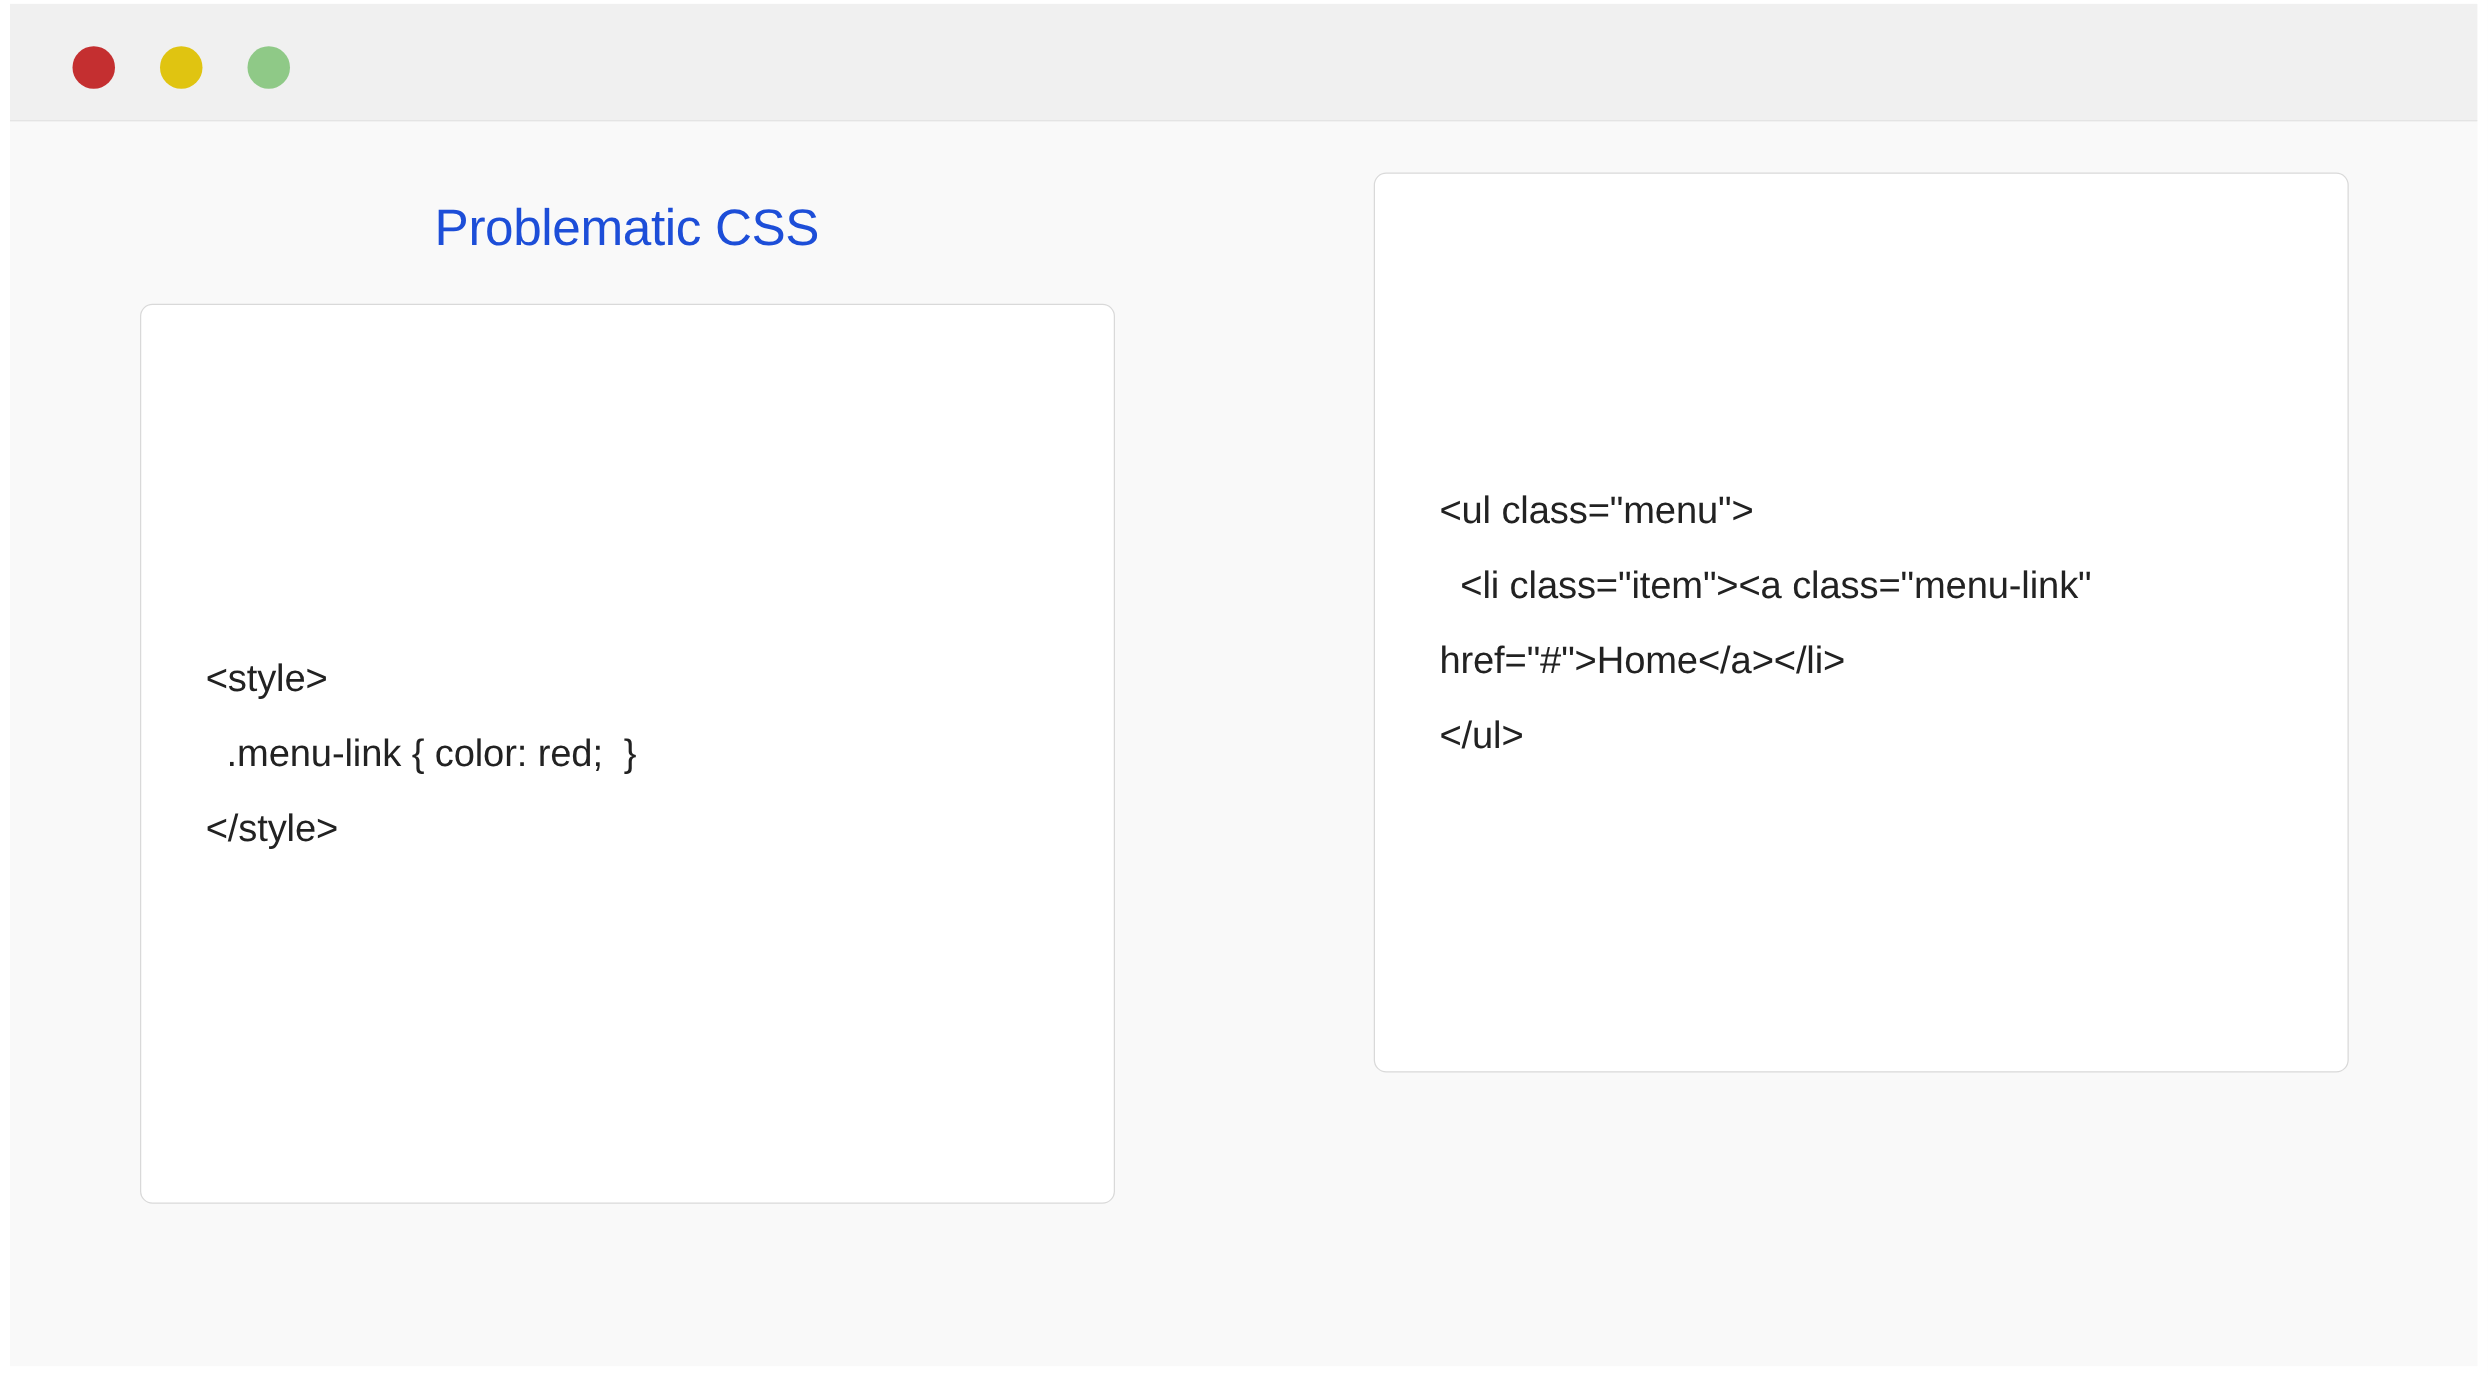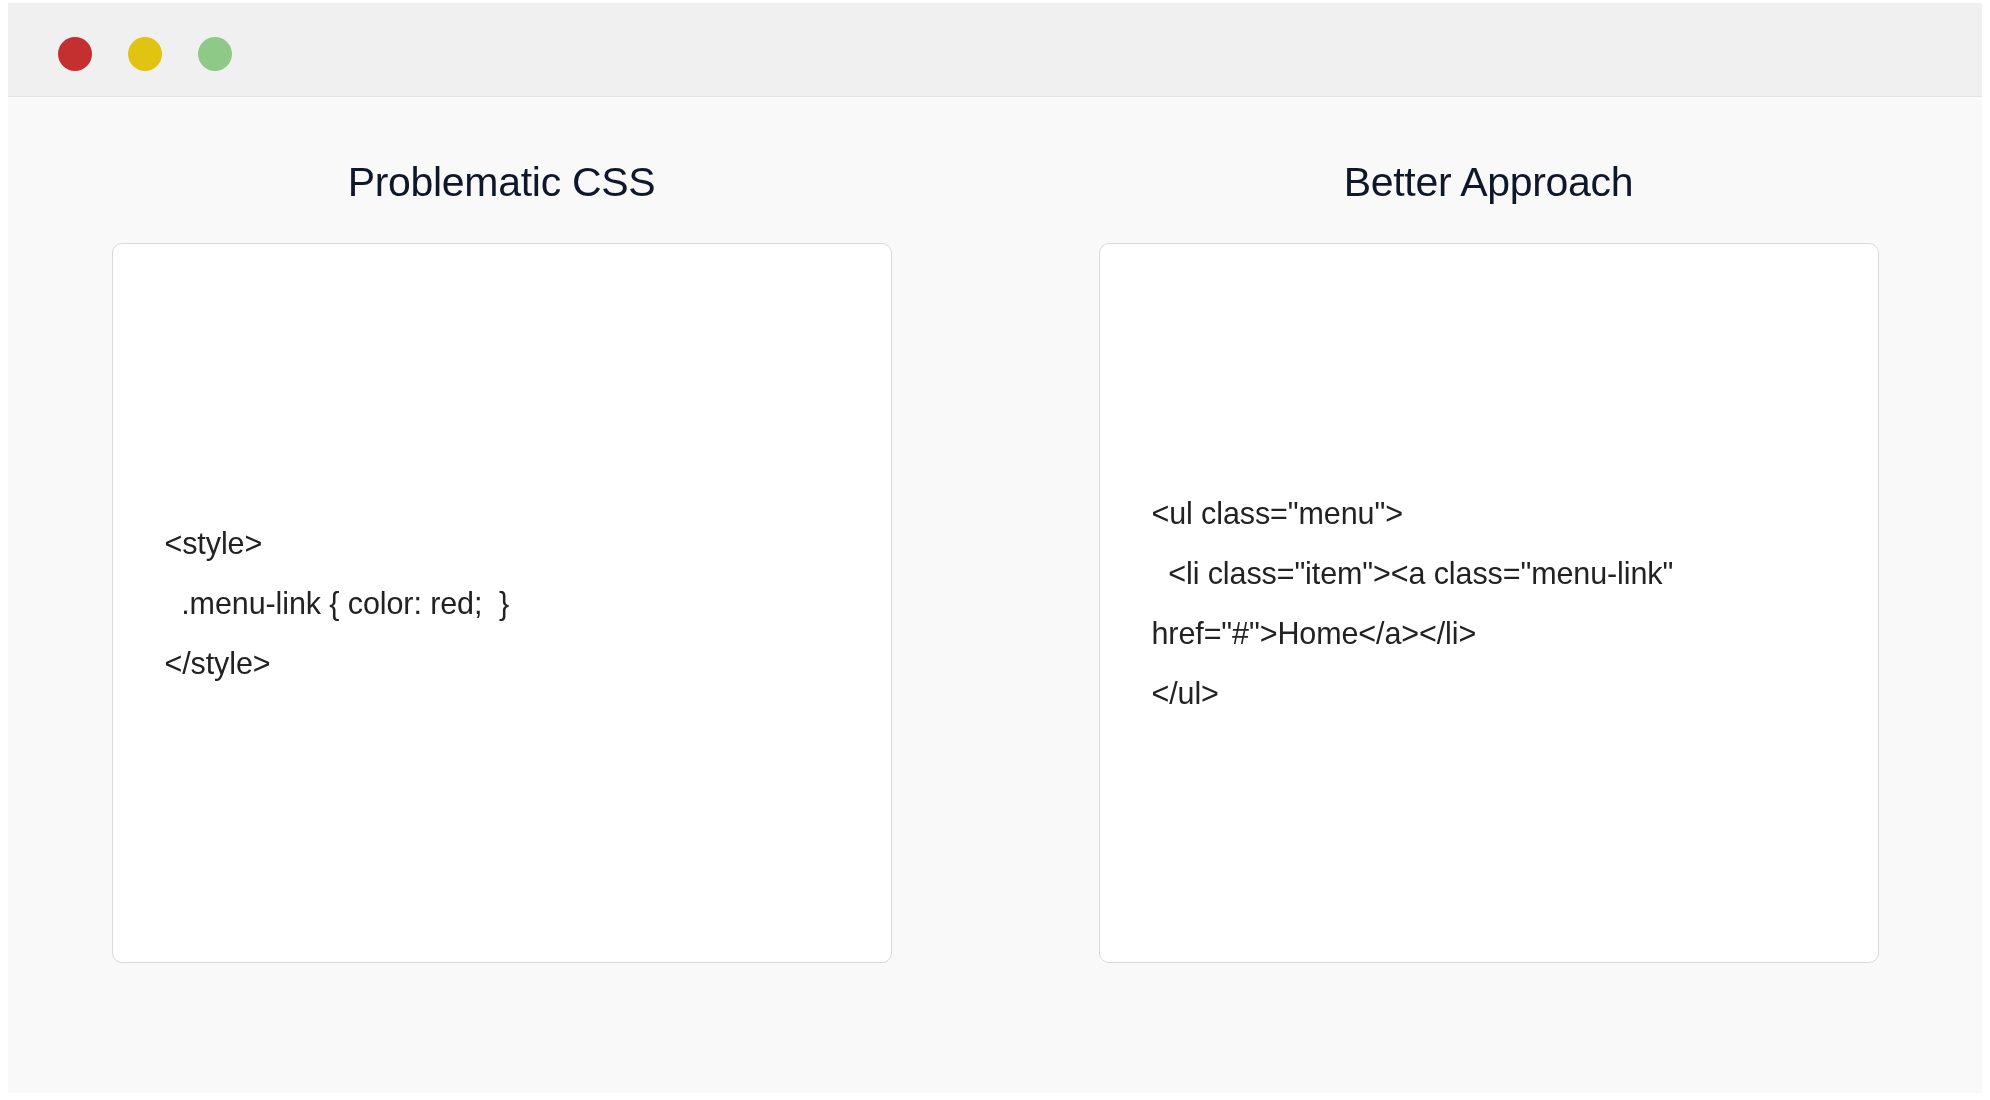--- a/index.html
+++ b/index.html
@@ -75,21 +75,21 @@
     flex-direction: column;
     align-items: center;
   }
 
   .col-heading {
     margin: 0;
     padding-top: 64px;
     font-size: 41px;
     font-weight: 500;
     letter-spacing: -0.3px;
-    color: #0f172a;
+    color: #1d4ed8;
     line-height: 1;
     text-align: center;
   }
 
   .code-card {
     margin-top: 40px;
     width: 780px;
     height: 720px;
     background: #ffffff;
     border: 1px solid #d9d9d9;
@@ -133,21 +133,20 @@
       <div class="column">
         <h2 class="col-heading">Problematic CSS</h2>
         <div class="code-card">
           <pre class="code-block">&lt;style&gt;
   .menu-link { color: red;  }
 &lt;/style&gt;</pre>
         </div>
       </div>
 
       <div class="column">
-        <h2 class="col-heading">Better Approach</h2>
         <div class="code-card">
           <pre class="code-block">&lt;ul class="menu"&gt;
   &lt;li class="item"&gt;&lt;a class="menu-link" href="#"&gt;Home&lt;/a&gt;&lt;/li&gt;
 &lt;/ul&gt;</pre>
         </div>
       </div>
 
     </div>
   </div>
 

